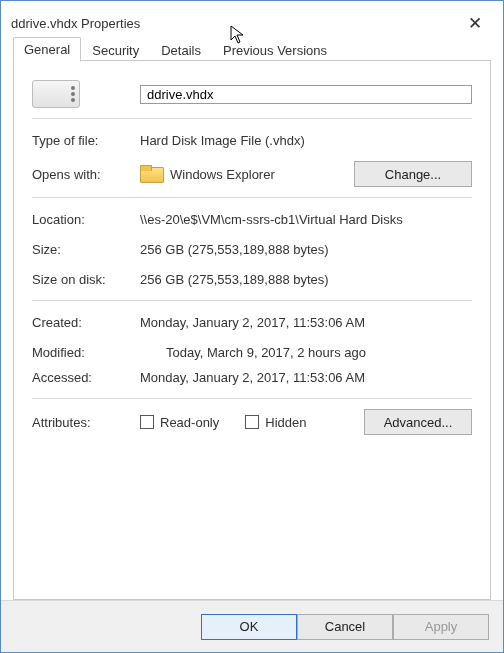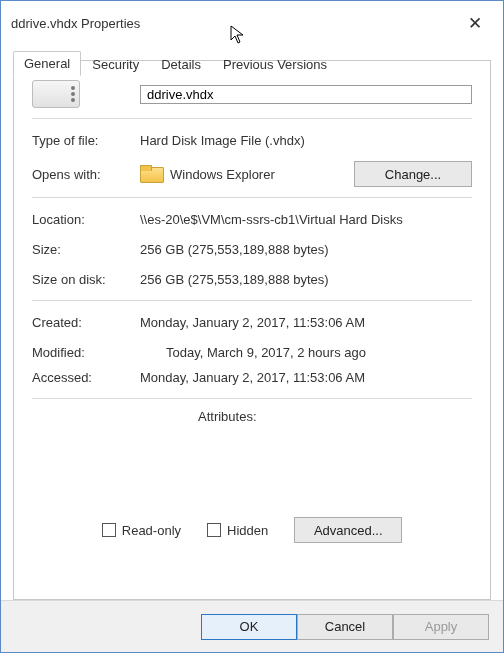--- a/index.html
+++ b/index.html
@@ -56,21 +56,21 @@
     height: 26px;
     position: relative;
   }
   .tab {
     padding: 4px 10px 4px 10px;
     font-size: 13px;
     color: #333;
     border: 1px solid transparent;
     border-bottom: none;
     position: relative;
-    top: 15px;
+    top: 1px;
     background: transparent;
   }
   .tab.active {
     border: 1px solid #c8c8c8;
     border-bottom: 1px solid #fff;
     background: #fff;
     border-radius: 2px 2px 0 0;
     z-index: 2;
   }
   .tabline {
@@ -272,21 +272,21 @@
         <div class="labelcol">Modified:</div>
         <div class="valcol">Today, March 9, 2017, 2 hours ago</div>
       </div>
       <div class="row" style="margin-top:0;">
         <div class="labelcol">Accessed:</div>
         <div class="valcol">Monday, January 2, 2017, 11:53:06 AM</div>
       </div>
 
       <hr class="sep">
 
-      <div class="row" style="margin-top:4px;flex-direction:column;">
+      <div class="row" style="margin-top:4px;">
         <div class="labelcol">Attributes:</div>
         <div class="valcol" style="display:flex;align-items:center;">
           <label class="checkbox">
             <span class="box"></span>
             <span>Read-only</span>
           </label>
           <label class="checkbox">
             <span class="box"></span>
             <span>Hidden</span>
           </label>

